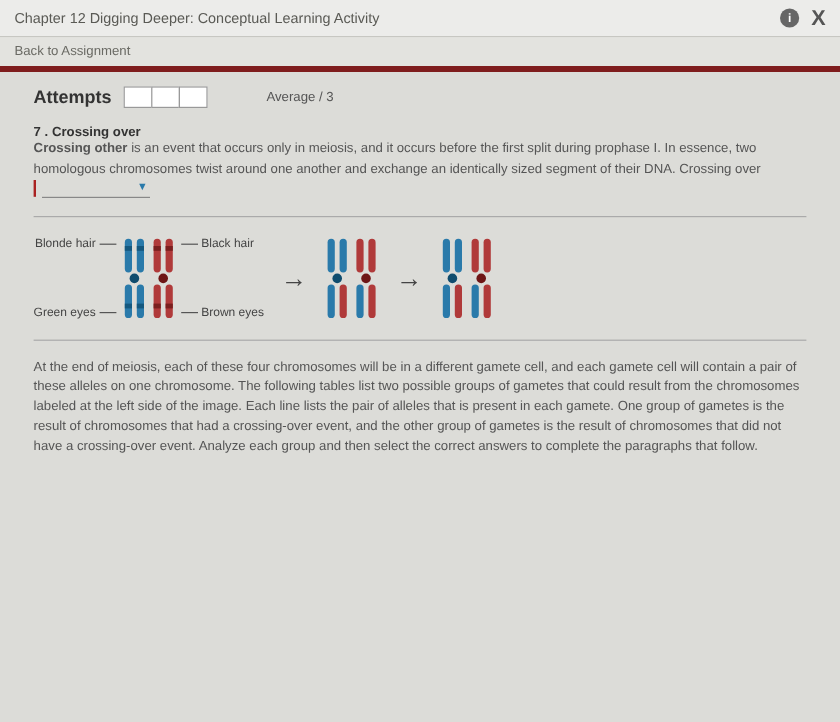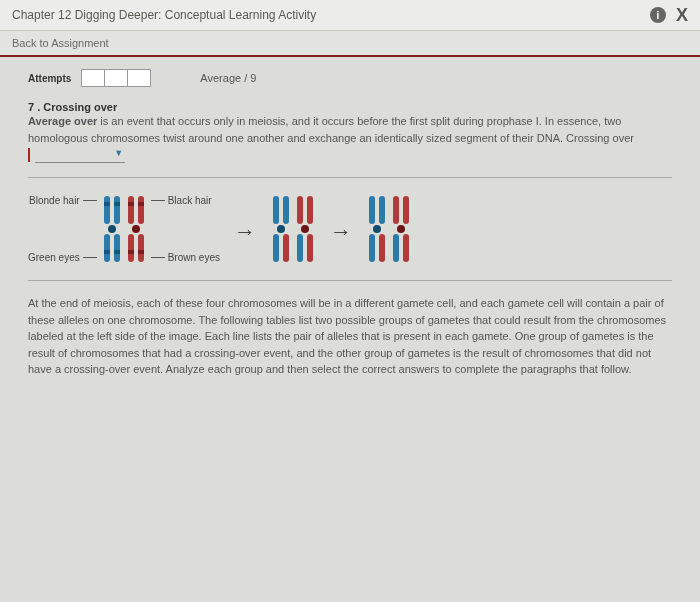--- a/index.html
+++ b/index.html
@@ -19,28 +19,28 @@
     display: flex;
     align-items: center;
     justify-content: space-between;
   }
   .topbar-title { color: #5a5a55; font-size: 12px; }
   .topbar-controls { display: flex; align-items: center; gap: 10px; }
   .circle-icon { width: 16px; height: 16px; border-radius: 50%; background: #666; color: #fff; display: flex; align-items: center; justify-content: center; font-size: 10px; font-weight: bold; }
   .close-icon { font-size: 18px; font-weight: bold; color: #555; cursor: pointer; line-height: 1; }
   .subbar {
     background: #e3e3df;
-    border-bottom: 2px solid #7f1d1d;
+    border-bottom: 5px solid #7f1d1d;
     padding: 6px 12px;
     color: #6a6a64;
     font-size: 11px;
   }
   .content { padding: 12px 28px; }
   .attempts-row { display: flex; align-items: center; gap: 10px; margin-bottom: 14px; }
-  .attempts-label { font-weight: bold; color: #333; font-size: 10px; }
+  .attempts-label { font-weight: bold; color: #333; font-size: 15px; }
   .attempt-boxes { display: flex; }
   .attempt-box { width: 24px; height: 18px; background: #fff; border: 1px solid #999; margin-right: -1px; }
   .avg { color: #555; font-size: 11px; margin-left: 40px; }
   .q-title { font-weight: bold; font-size: 11px; color: #333; margin-bottom: 0; }
   .para { line-height: 1.5; color: #555; margin-bottom: 10px; }
   .inline-dd {
     display: inline-block;
     vertical-align: middle;
     min-width: 90px;
     height: 16px;
@@ -109,27 +109,27 @@
 
 <div class="content">
 
   <div class="attempts-row">
     <span class="attempts-label">Attempts</span>
     <div class="attempt-boxes">
       <div class="attempt-box"></div>
       <div class="attempt-box"></div>
       <div class="attempt-box"></div>
     </div>
-    <span class="avg">Average / 9</span>
+    <span class="avg">Average / 3</span>
   </div>
 
   <div class="q-title">7 . Crossing over</div>
 
   <p class="para">
-    <b>Average over</b><span> is an event that occurs only in meiosis, and it occurs before the first split during prophase I. In essence, two homologous chromosomes twist around one another and exchange an identically sized segment of their DNA. Crossing over</span><br>
+    <b>Crossing other</b><span> is an event that occurs only in meiosis, and it occurs before the first split during prophase I. In essence, two homologous chromosomes twist around one another and exchange an identically sized segment of their DNA. Crossing over</span><br>
     <span class="cursor-bar"></span>
     <span class="inline-dd"></span>
   </p>
 
 
   <div class="diagram">
 
     <div class="chrom-group">
       <div class="chrom-labels-left">
         <div class="lbl-line">

